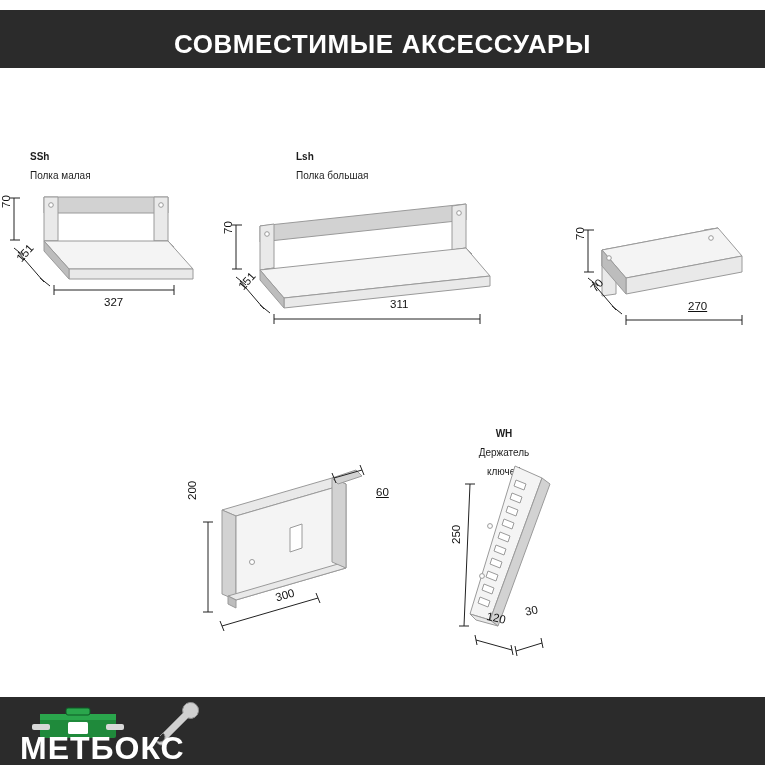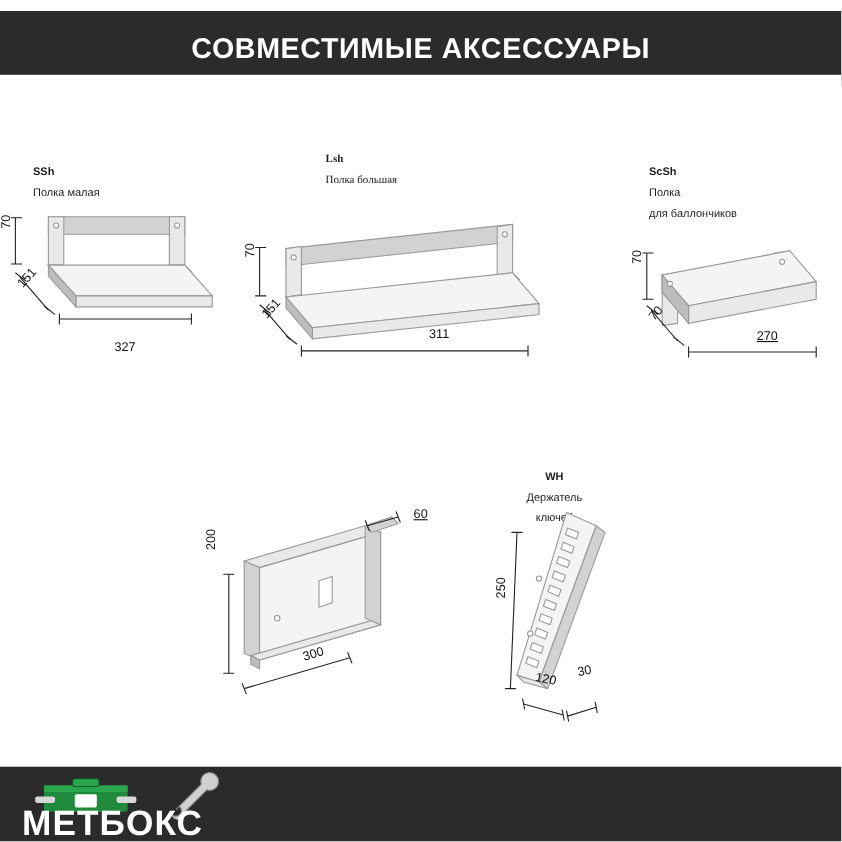--- a/index.html
+++ b/index.html
@@ -155,23 +155,23 @@
       <path class="dline" d="M6,2 L6,44"></path>
       <path class="dline" d="M2,2 L12,2 M2,44 L12,44"></path>
       <path class="dline" d="M10,56 L36,86"></path>
       <path class="dline" d="M6,52 L16,60 M32,82 L42,90"></path>
       <path class="dline" d="M46,94 L166,94"></path>
       <path class="dline" d="M46,89 L46,99 M166,89 L166,99"></path>
     </svg>
   </div>
   <div class="dim" style="left:0px; top:140px; transform:rotate(-90deg); transform-origin:left top;">70</div>
   <div class="dim" style="left:14px; top:188px; transform:rotate(-48deg); transform-origin:left top;">151</div>
-  <div class="dim" style="left:104px; top:242px;">327</div>
-
-  <div class="item" style="left:296px; top:48px; width:280px;font-family:Liberation Serif, serif;">
+  <div class="dim" style="left:104px; top:228px;">327</div>
+
+  <div class="item" style="left:296px; top:60px; width:280px;">
     <div class="item-caption">
       <b>Lsh</b>
       <span>Полка большая</span>
     </div>
   </div>
 
   <div class="drawing" style="left:240px; top:130px;">
     <svg width="290" height="130" viewBox="0 0 290 130">
       <polygon class="sheet-d" points="20,28 226,6 226,22 20,44"></polygon>
       <polygon class="sheet" points="20,28 34,26 34,70 20,72"></polygon>
@@ -193,27 +193,20 @@
       <path class="dline" d="M10,58 L34,86"></path>
       <path class="dline" d="M6,54 L16,62 M30,82 L40,90"></path>
       <path class="dline" d="M44,96 L250,96"></path>
       <path class="dline" d="M44,91 L44,101 M250,91 L250,101"></path>
     </svg>
   </div>
   <div class="dim" style="left:222px; top:166px; transform:rotate(-90deg); transform-origin:left top;">70</div>
   <div class="dim" style="left:236px; top:216px; transform:rotate(-48deg); transform-origin:left top;">151</div>
   <div class="dim" style="left:390px; top:230px;">311</div>
 
-  <div class="item" style="left:590px; top:60px; width:170px;">
-    <div class="item-caption">
-      <b>ScSh</b>
-      <span>Полка
-для баллончиков</span>
-    </div>
-  </div>
 
   <div class="drawing" style="left:590px; top:130px;">
     <svg width="180" height="130" viewBox="0 0 180 130">
       <polygon class="sheet-d" points="12,52 128,30 128,46 12,68"></polygon>
       <polygon class="sheet" points="12,52 26,50 26,96 12,98"></polygon>
       <polygon class="sheet" points="114,32 128,30 128,76 114,78"></polygon>
       <polygon class="sheet-l" points="12,52 128,30 152,58 36,80"></polygon>
       <polygon class="sheet" points="36,80 152,58 152,74 36,96"></polygon>
       <polygon class="sheet-dd" points="12,52 36,80 36,96 12,68"></polygon>
       <circle class="hole" cx="19" cy="60" r="2.3"></circle>
@@ -262,21 +255,21 @@
       <path class="dline" d="M22,56 L22,146"></path>
       <path class="dline" d="M17,56 L27,56 M17,146 L27,146"></path>
       <path class="dline" d="M36,160 L132,132"></path>
       <path class="dline" d="M34,155 L38,165 M130,127 L134,137"></path>
       <path class="dline" d="M148,12 L176,4"></path>
       <path class="dline" d="M146,7 L150,17 M174,-1 L178,9"></path>
     </svg>
   </div>
   <div class="dim" style="left:186px; top:432px; transform:rotate(-90deg); transform-origin:left top;">200</div>
   <div class="dim" style="left:274px; top:524px; transform:rotate(-16deg); transform-origin:left top;">300</div>
-  <div class="dim" style="left:376px; top:394px;text-decoration:underline;">60</div>
+  <div class="dim" style="left:376px; top:418px;text-decoration:underline;">60</div>
 
   <div class="item" style="left:424px; top:337px; width:160px;">
     <div class="item-caption center-caption">
       <b>WH</b>
       <span>Держатель
 ключей</span>
     </div>
   </div>
 
   <div class="drawing" style="left:460px; top:396px;">

